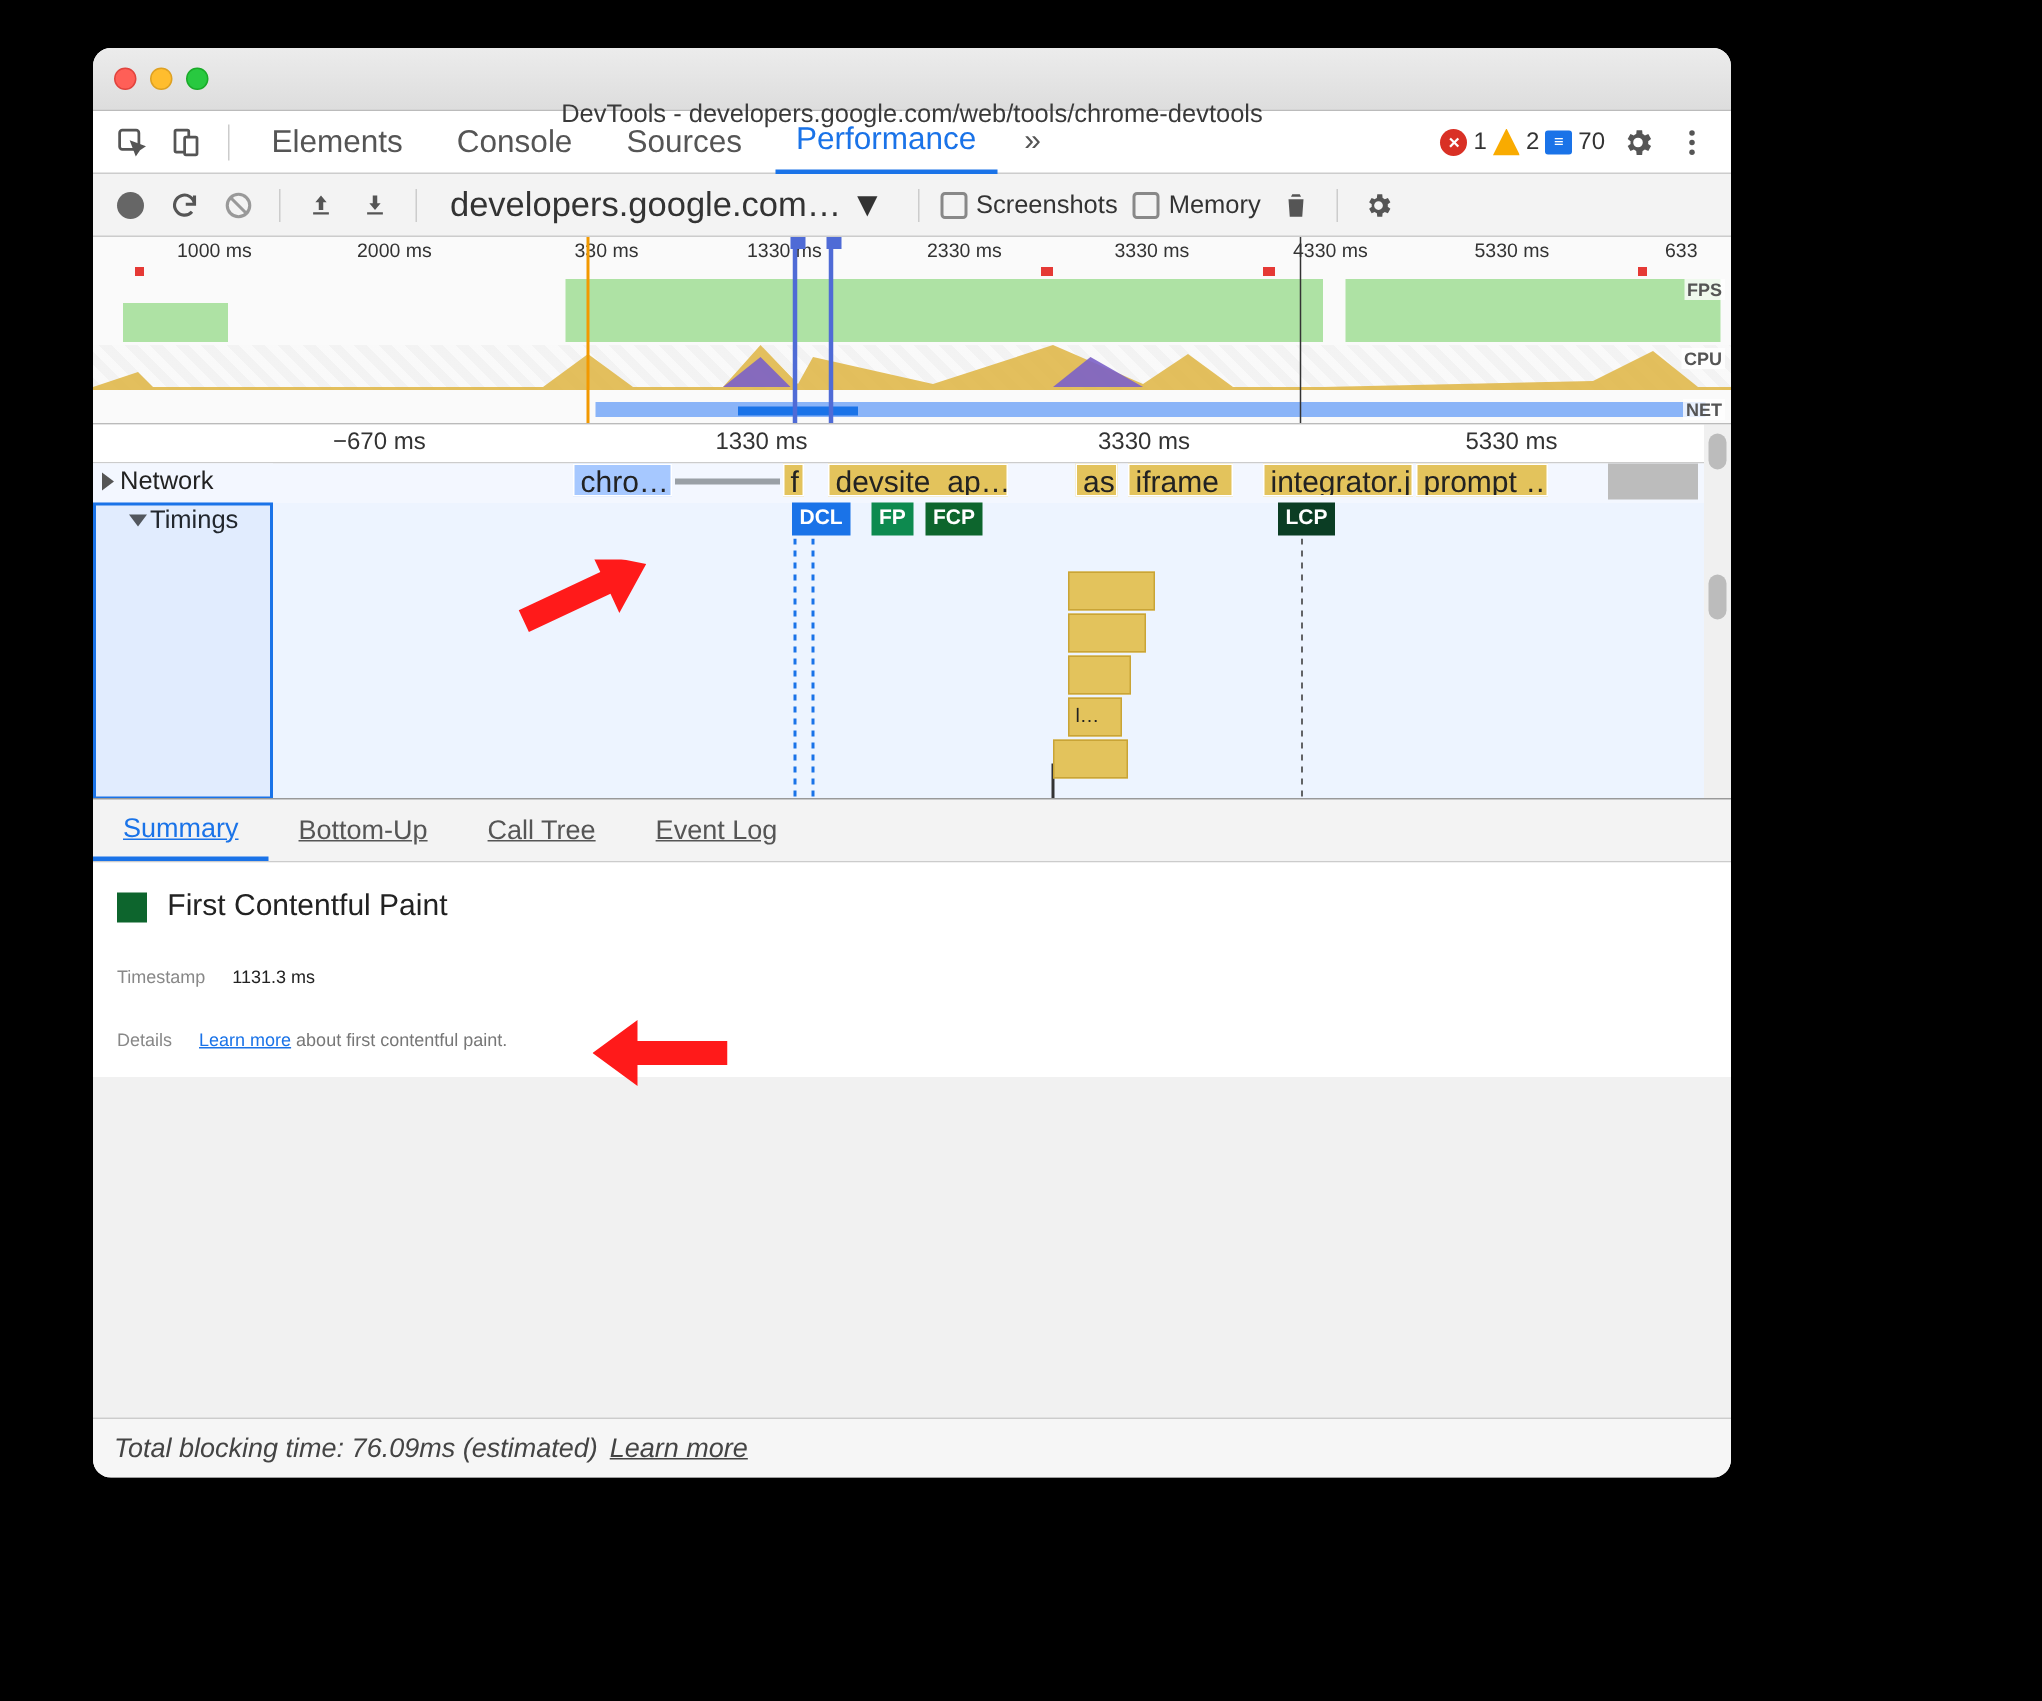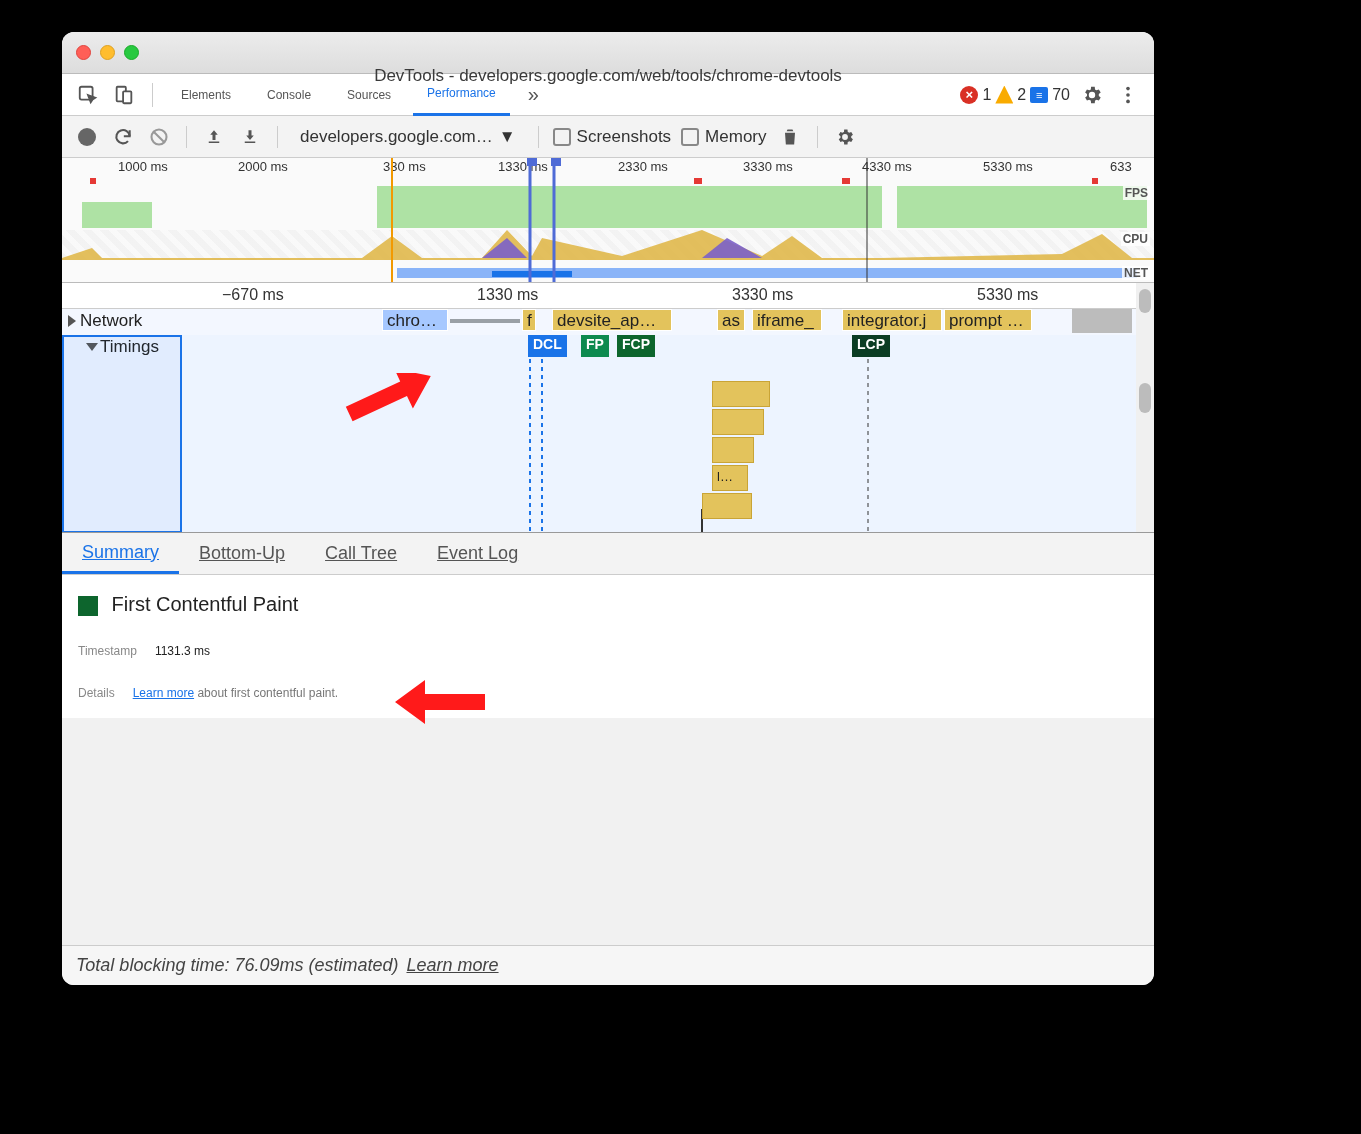--- a/index.html
+++ b/index.html
@@ -8,51 +8,51 @@
   .titlebar { display: flex; align-items: center; height: 42px; background: linear-gradient(#ececec,#ddd); border-bottom: 1px solid #bbb; padding: 0 14px; position: relative; }
   .traffic { display: flex; gap: 9px; }
   .dot { width: 15px; height: 15px; border-radius: 50%; }
   .dot.red { background:#ff5f57; border:1px solid #e0443e;}
   .dot.yellow { background:#ffbd2e; border:1px solid #dea123;}
   .dot.green { background:#28c940; border:1px solid #1aab29;}
   .title { position:absolute; left:0; right:0; text-align:center; font-size:17px; color:#3a3a3a; pointer-events:none;margin-top:46px; }
   .tabbar { display:flex; align-items:center; height:42px; border-bottom:1px solid #ccc; padding:0 12px; gap:8px; }
   .tabbar .sep { width:1px; height:24px; background:#ccc; margin:0 6px; }
   .tabbar .icon-btn { width:28px; height:28px; display:flex; align-items:center; justify-content:center; color:#555; cursor:pointer; }
-  .tabbar .tab { padding:0 14px; height:42px; display:flex; align-items:center; font-size:12px; color:#555; cursor:pointer; }
+  .tabbar .tab { padding:0 14px; height:42px; display:flex; align-items:center; font-size:21px; color:#555; cursor:pointer; }
   .tabbar .tab.active { color:#1a73e8; border-bottom:3px solid #1a73e8; height:42px; }
   .spacer { flex:1; }
   .counts { display:flex; align-items:center; gap:4px; font-size:16px; }
   .circ { width:18px; height:18px; border-radius:50%; color:#fff; font-weight:bold; font-size:13px; display:inline-flex; align-items:center; justify-content:center; }
   .toolbar2 { display:flex; align-items:center; height:42px; border-bottom:1px solid #ccc; padding:0 12px; gap:10px; background:#f3f3f3; }
   .toolbar2 .sep { width:1px; height:22px; background:#ccc; margin:0 4px; }
   .rec-dot { width:18px; height:18px; border-radius:50%; background:#666; }
   .ibtn { width:26px; height:26px; display:flex; align-items:center; justify-content:center; cursor:pointer; color:#555; }
-  .dropdown { display:flex; align-items:center; gap:6px; padding:0 8px; height:28px; font-size:17px; color:#333; cursor:pointer; }
+  .dropdown { display:flex; align-items:center; gap:6px; padding:0 8px; height:28px; font-size:23px; color:#333; cursor:pointer; }
   .chk { display:flex; align-items:center; gap:6px; font-size:17px; color:#333; }
   .chk .box { width:18px; height:18px; border:2px solid #888; border-radius:3px; }
   
   .overview { position:relative; height:125px; border-bottom:1px solid #bbb; background:#fafafa; overflow:hidden; }
   .ov-ruler { position:absolute; top:0; left:0; right:0; height:18px; color:#333; font-size:13px; }
   .ov-ruler span { position:absolute; top:1px; transform:translateX(-4px); }
   .ovlabel { position:absolute; right:4px; font-size:12px; font-weight:bold; background:rgba(255,255,255,0.8); padding:0 2px; color:#555; }
   .fps-bg { position:absolute; top:20px; height:52px; left:0; right:0; }
   .cpu-bg { position:absolute; top:72px; height:30px; left:0; right:0; background:repeating-linear-gradient(45deg,#e8e8e8 0 6px,#f8f8f8 6px 12px); opacity:0.4; }
   .net-bg { position:absolute; bottom:0; height:18px; left:0; right:0; }
   svg.ovsvg { position:absolute; top:0; left:0; }
   
   .flame { position:relative; height:250px; border-bottom:1px solid #999; overflow:hidden; }
   .flame .ruler2 { position:absolute; top:0; left:0; right:18px; height:26px; background:#fff; border-bottom:1px solid #ccc; font-size:16px; color:#333; }
   .flame .ruler2 span { position:absolute; top:3px; }
   .track-label { position:absolute; left:0; height:24px; display:flex; align-items:center; gap:4px; padding-left:6px; font-size:17px; color:#222; background:#f3f7ff; width:120px; }
   .track-label.tim { background:#edf4ff;padding-left:26px; }
   .networkbar, .timingsbar { position:absolute; left:0; right:18px; }
   .tri { display:inline-block; width:0; height:0; border-top:6px solid transparent; border-bottom:6px solid transparent; border-left:8px solid #555; }
   .tri.down { transform:rotate(90deg); }
-  .pill { position:absolute; top:0; height:22px; border:1px solid #fff; font-size:17px; padding:1px 4px; color:#222; overflow:hidden; white-space:nowrap; }
+  .pill { position:absolute; top:0; height:22px; border:1px solid #fff; font-size:20px; padding:1px 4px; color:#222; overflow:hidden; white-space:nowrap; }
   .marker { position:absolute; top:0; height:22px; color:#fff; font-size:14px; font-weight:bold; padding:1px 5px; }
   .longtask { position:absolute; background:#e3c35c; border:1px solid #c9a436; }
   .sel { position:absolute; border:2px solid #1a73e8; background:rgba(26,115,232,0.06); }
   .scrollbar-track { position:absolute; right:0; top:0; width:18px; bottom:0; background:#f0f0f0; }
   .thumb { position:absolute; right:3px; width:12px; background:#bcbcbc; border-radius:6px; }
   
   .dtabs { display:flex; border-bottom:1px solid #ccc; height:42px; background:#f3f3f3; }
   .dtabs .dtab { padding:0 20px; display:flex; align-items:center; font-size:18px; color:#555; cursor:pointer;text-decoration:underline; }
   .dtabs .dtab.active { color:#1a73e8; border-bottom:3px solid #1a73e8; }
   .details { padding:18px 16px; flex:0 0 auto; background:#fff; }

